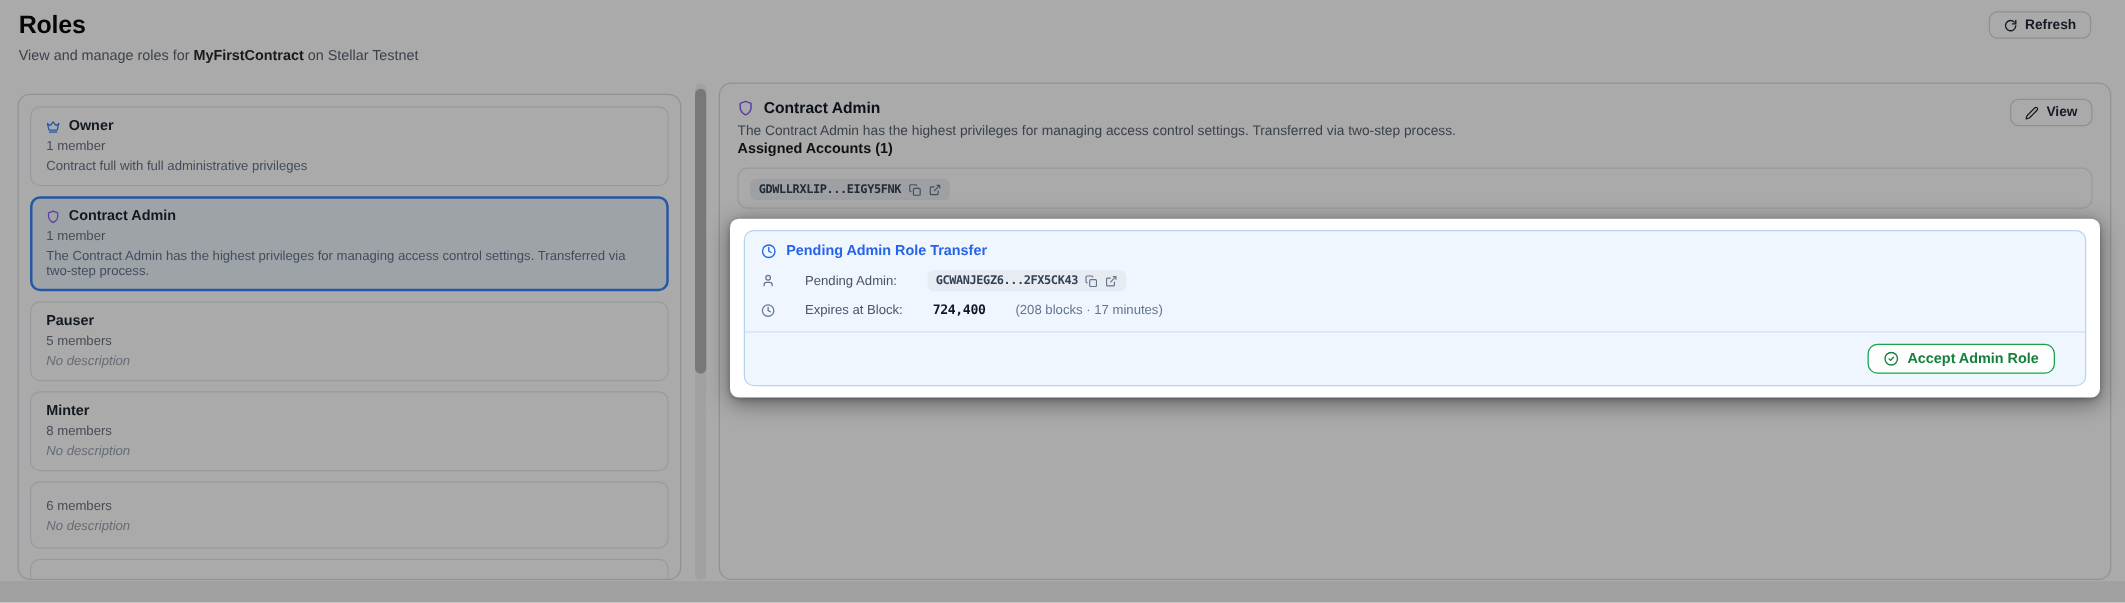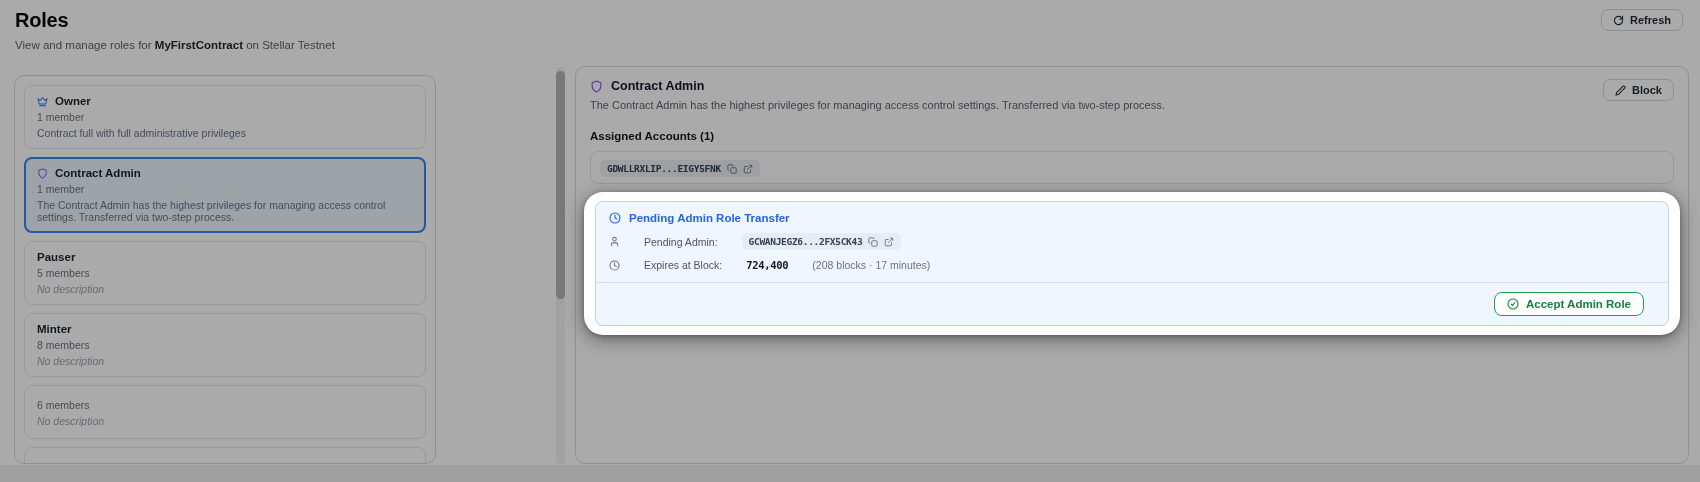--- a/index.html
+++ b/index.html
@@ -4,34 +4,34 @@
 <style>
   * { box-sizing: border-box; }
   html,body { margin:0; padding:0; }
   body {
     width:1700px; height:482px; position:relative; overflow:hidden;
     background:#ffffff; font-family:"Liberation Sans", sans-serif; color:#18181b;
   }
   svg { display:block; flex:none; }
 
   
-  .page-header { position:absolute; left:15px; top:9px; right:17px; display:flex; justify-content:space-between; align-items:flex-start; }
+  .page-header { position:absolute; left:15px; top:9px; right:27px; display:flex; justify-content:space-between; align-items:flex-start; }
   .page-title { font-size:20px; font-weight:700; color:#09090b; letter-spacing:-0.2px; margin:0; }
   .page-subtitle { margin-top:7px; font-size:11.5px; color:#5b6471; }
   .page-subtitle b { color:#27272a; font-weight:700; }
 
   .btn {
     display:inline-flex; align-items:center; gap:6px; background:#fff;
     border:1px solid #d4d8de; border-radius:7px; padding:4px 11px;
     font-size:11px; font-weight:600; color:#1f2937; font-family:inherit; cursor:pointer;
   }
 
   
   .roles-panel {
-    position:absolute; left:14px; top:75px; width:422px; height:389px;
+    position:absolute; left:14px; top:75px; width:531px; height:389px;
     border:1px solid #d6dbe1; border-radius:10px; padding:9px; overflow:hidden; background:#fff;
   }
   .role-card {
     border:1px solid #e2e8f0; border-radius:8px; background:#fff;
     padding:9px 12px; margin-bottom:8px; min-height:54px; cursor:pointer;
   }
   .role-card.selected { border:2px solid #3b82f6; background:#eef5fd; padding:8px 11px; }
   .role-title { display:flex; align-items:center; gap:7px; font-size:11.5px; font-weight:700; color:#1c2430; }
   .role-members { margin-top:4px; font-size:10.5px; color:#6b7280; }
   .role-desc { margin-top:4px; font-size:10.5px; color:#64748b; }
@@ -42,33 +42,33 @@
   .scroll-thumb { position:absolute; left:0; top:4px; width:9px; height:228px; border-radius:5px; background:#b4b4b6; }
 
   
   .detail-panel {
     position:absolute; left:575px; top:66px; width:1114px; height:398px;
     border:1px solid #d6dbe1; border-radius:10px; background:#fff; padding:12px 14px;
   }
   .detail-head { display:flex; justify-content:space-between; align-items:flex-start; }
   .detail-title { display:flex; align-items:center; gap:8px; font-size:12.5px; font-weight:700; color:#111827; }
   .detail-desc { margin-top:6px; font-size:11px; color:#5b6471; }
-  .assigned-heading { margin-top:19px; font-size:11.5px; font-weight:700; color:#18181b; }
+  .assigned-heading { margin-top:2px; font-size:11.5px; font-weight:700; color:#18181b; }
   .accounts-box { margin-top:9px; border:1px solid #e2e8f0; border-radius:8px; padding:6px 9px; background:#fff; }
 
   .chip {
     display:inline-flex; align-items:flex-end; gap:6px; background:#edf0f5; border-radius:5px;
     padding:3px 7px; font-family:"DejaVu Sans Mono", monospace; font-size:9.5px; font-weight:600;
     color:#334155; letter-spacing:-0.3px;
   }
   .chip .icon-btn { color:#64748b; cursor:pointer; display:inline-flex; }
 
   
   .spotlight {
-    position:relative; z-index:60; margin:8px -6px 12px; background:#fff; border-radius:19px;
+    position:relative; z-index:60; margin:8px -6px 12px; background:#fff; border-radius:7px;
     padding:9px 11px; box-shadow:0 4px 18px rgba(0,0,0,0.45), 0 1px 4px rgba(0,0,0,0.25);
   }
   .pending-card { border:1px solid #b6d3f1; border-radius:8px; background:#eff6ff; overflow:hidden; }
   .pending-body { padding:10px 13px 11px; }
   .pending-title { display:flex; align-items:center; gap:8px; font-size:11.5px; font-weight:700; color:#2563eb; }
   .pending-row { display:flex; align-items:center; gap:24px; margin-top:9px; font-size:10.5px; color:#475569; }
   .pending-row .row-icon { color:#64748b; }
   .chip.on-blue { background:#e7ecf3; }
   .block-num { font-family:"DejaVu Sans Mono", monospace; font-size:10.5px; font-weight:700; color:#111827; letter-spacing:-0.3px; }
   .block-note { font-size:10.5px; color:#64748b; }
@@ -176,21 +176,21 @@
         <span>Contract Admin</span>
       </div>
       <div class="detail-desc">The Contract Admin has the highest privileges for managing access control settings. Transferred via two-step process.</div>
     </div>
     <button class="btn">
       <span>
           <svg width="11" height="11" viewBox="0 0 24 24" fill="none" stroke="currentColor" stroke-width="2.2" stroke-linejoin="round">
             <path d="M17 3a2.85 2.83 0 1 1 4 4L7.5 20.5 2 22l1.5-5.5Z"></path>
           </svg>
         </span>
-      <span>Block</span>
+      <span>View</span>
     </button>
   </div>
 
   <div class="assigned-heading">Assigned Accounts (1)</div>
 
   <div class="accounts-box">
     <span class="chip">
       <span>GDWLLRXLIP...EIGY5FNK</span>
       <span class="icon-btn">
           <svg width="10" height="10" viewBox="0 0 24 24" fill="none" stroke="currentColor" stroke-width="2.2" stroke-linejoin="round">

